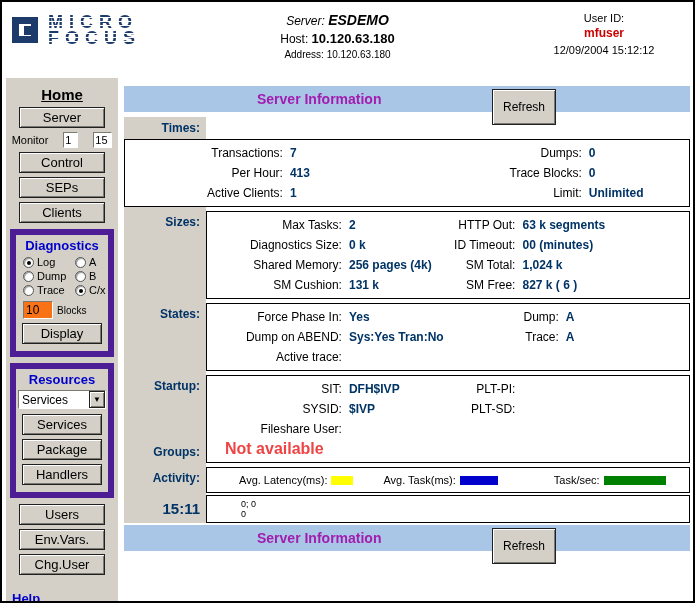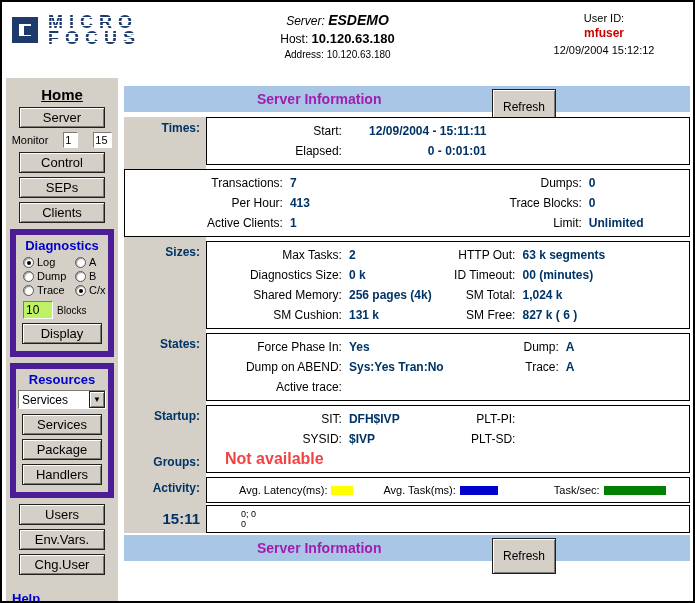--- a/index.html
+++ b/index.html
@@ -44,21 +44,21 @@
   .mon-field.wide { width:19px; }
 
   .redbox { width:104px; margin:6px auto; border:6px solid #4c1d95; padding:2px 0 3px; }
   .panel-title { text-align:center; color:#0000cc; font-weight:bold; font-size:13px; margin:1px 0 3px; }
   .radio-row { display:flex; padding-left:7px; margin:2px 0; font-size:11px; align-items:center; }
   .radio-item { display:flex; align-items:center; gap:3px; cursor:pointer; }
   .radio-item.first { width:52px; }
   .radio { width:11px; height:11px; border-radius:50%; background:#fff; border:1px solid #555; box-shadow:inset 1px 1px 1px #999; position:relative; flex:none; }
   .radio.checked::after { content:""; position:absolute; left:3px; top:3px; width:4px; height:4px; background:#000; border-radius:50%; }
   .blocks-row { display:flex; align-items:center; padding-left:7px; margin:5px 0 2px; gap:4px; }
-  .blocks-input { width:30px; height:16px; border:1px solid; border-color:#7a7a72 #fff #fff #7a7a72; background:#bef264; font-size:12px; padding:8px 2px; font-family:"Liberation Sans", sans-serif; }
+  .blocks-input { width:30px; height:16px; border:1px solid; border-color:#7a7a72 #fff #fff #7a7a72; background:#f97316; font-size:12px; padding:8px 2px; font-family:"Liberation Sans", sans-serif; }
   .blocks-label { font-size:10px; }
   .btn.inbox { width:80px; }
 
   .select-box { width:88px; height:19px; margin:2px auto 5px; display:flex; align-items:stretch; border:1px solid; border-color:#7a7a72 #fff #fff #7a7a72; background:#fff; cursor:pointer; }
   .select-text { flex:1; font-size:12px; padding:2px 0 0 3px; }
   .select-arrow { width:16px; background:#d4d0c8; border:1px solid #202020; box-shadow:inset 1px 1px 0 #fff, inset -1px -1px 0 #7a7a72; font-size:8px; display:flex; align-items:center; justify-content:center; }
 
   .help { font-size:13px; font-weight:bold; color:#0000cc; margin:16px 0 0 6px; }
   .menu-link, .partial-link { font-size:13px; text-decoration:underline; margin:3px 0 0 6px; cursor:pointer; }
 
@@ -207,32 +207,20 @@
     <div class="bluebar">
       <span class="bar-title">Server Information</span>
       <button class="refresh">Refresh</button>
     </div>
 
     <div class="table-wrap">
       <div class="gray-strip"></div>
 
       <div class="trow">
         <div class="tlabel">Times:</div>
-        <div class="tbox">
-          <div class="line times-line">
-            <span class="lbl">Start:</span>
-            <span class="val">12/09/2004  -  15:11:11</span>
-            <span></span>
-          </div>
-          <div class="line times-line">
-            <span class="lbl">Elapsed:</span>
-            <span class="val">0  -  0:01:01</span>
-            <span></span>
-          </div>
-        </div>
       </div>
 
       <div class="trow">
         <div class="tbox">
           <div class="line counts-line">
             <span class="lbl">Transactions:</span>
             <span class="val">7</span>
             <span class="lbl">Dumps:</span>
             <span class="val">0</span>
           </div>
@@ -315,20 +303,26 @@
             <span class="lbl">SIT:</span>
             <span class="val">DFH$IVP</span>
             <span class="lbl">PLT-PI:</span>
             <span class="val"></span>
           </div>
           <div class="line startup-line">
             <span class="lbl">SYSID:</span>
             <span class="val">$IVP</span>
             <span class="lbl">PLT-SD:</span>
             <span class="val"></span>
+          </div>
+          <div class="line startup-line">
+            <span class="lbl">Fileshare User:</span>
+            <span class="val"></span>
+            <span></span>
+              <span></span>
           </div>
           <div class="full-line">Not available</div>
         </div>
       </div>
 
       <div class="trow tight">
         <div class="tlabel">Activity:</div>
         <div class="tbox legend">
           <span class="leg-label">Avg. Latency(ms):</span>
           <span class="swatch sw1" style="background: rgb(255, 255, 0);"></span>

